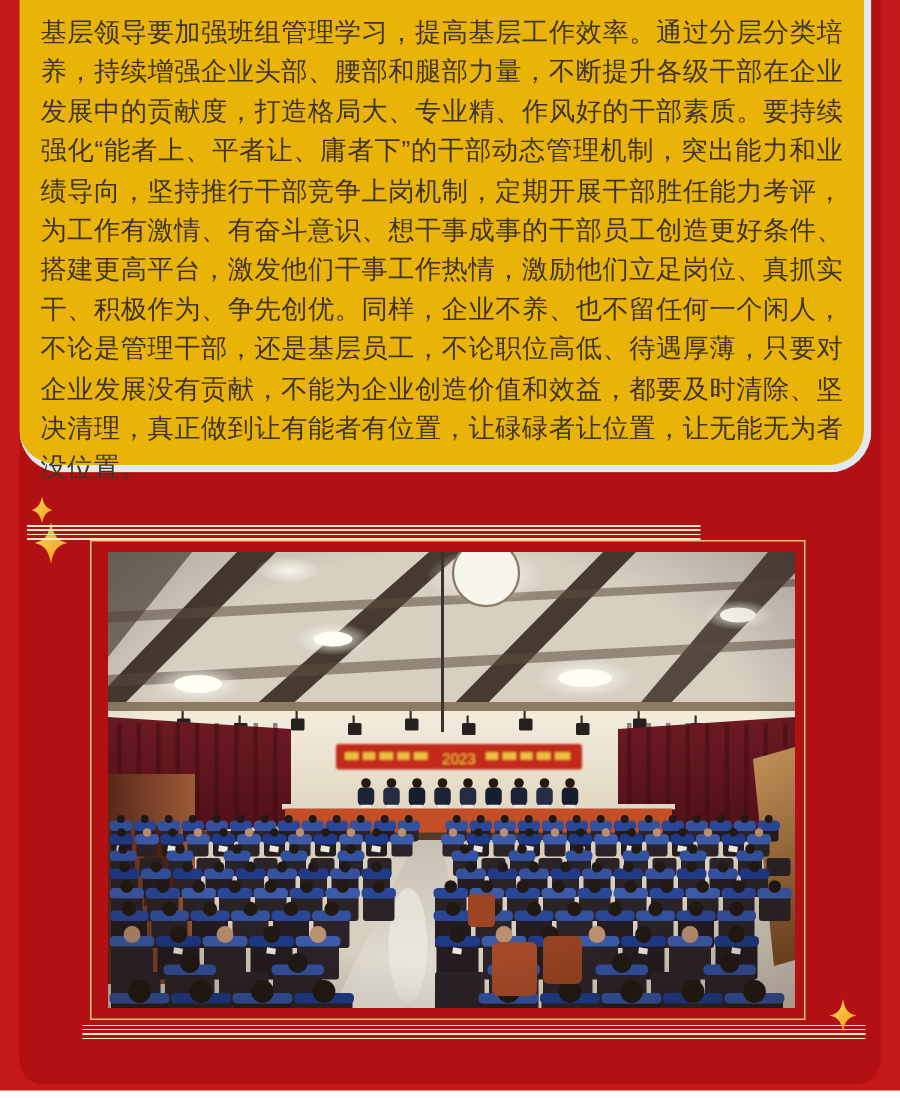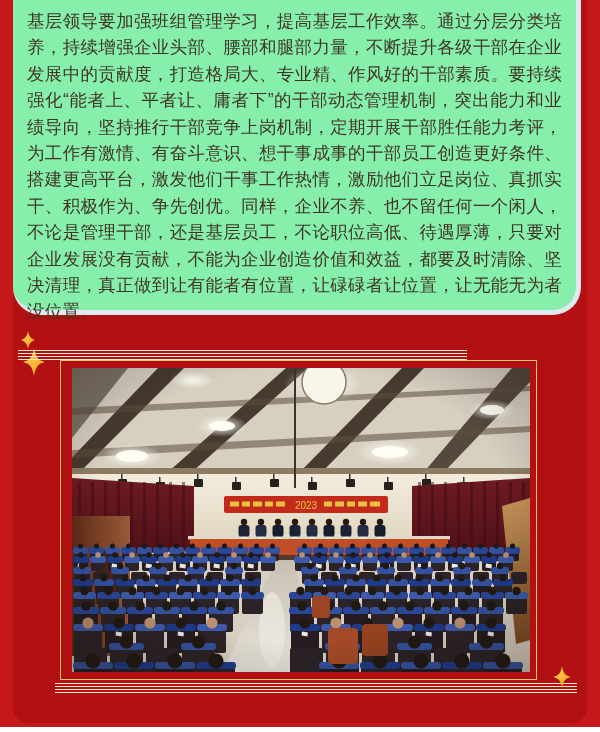--- a/index.html
+++ b/index.html
@@ -8,21 +8,21 @@
     background:#ffffff;
     font-family:"Liberation Sans","DejaVu Sans",sans-serif;
   }
   .red-bg{position:absolute;left:0;top:0;width:600px;height:727px;background:#c5181b;}
   .card{
     position:absolute;left:13px;top:0;width:574px;height:723px;
     background:#b21013;border-radius:0 0 16px 16px;
   }
   .cream-box{
     position:absolute;left:0;top:0;width:568px;height:315px;
-    background:#86efac;
+    background:#eab308;
     border-right:5px solid #dfe9ee;border-bottom:5px solid #dfe9ee;
     border-radius:0 0 28px 28px;
     box-sizing:border-box;
   }
   .cream-box p{
     margin:0;padding:8px 14px 0 14px;
     font-size:17.5px;line-height:26.4px;color:#3f3526;
     text-align:justify;letter-spacing:0.2px;
   }
   .sparkle{position:absolute;}

